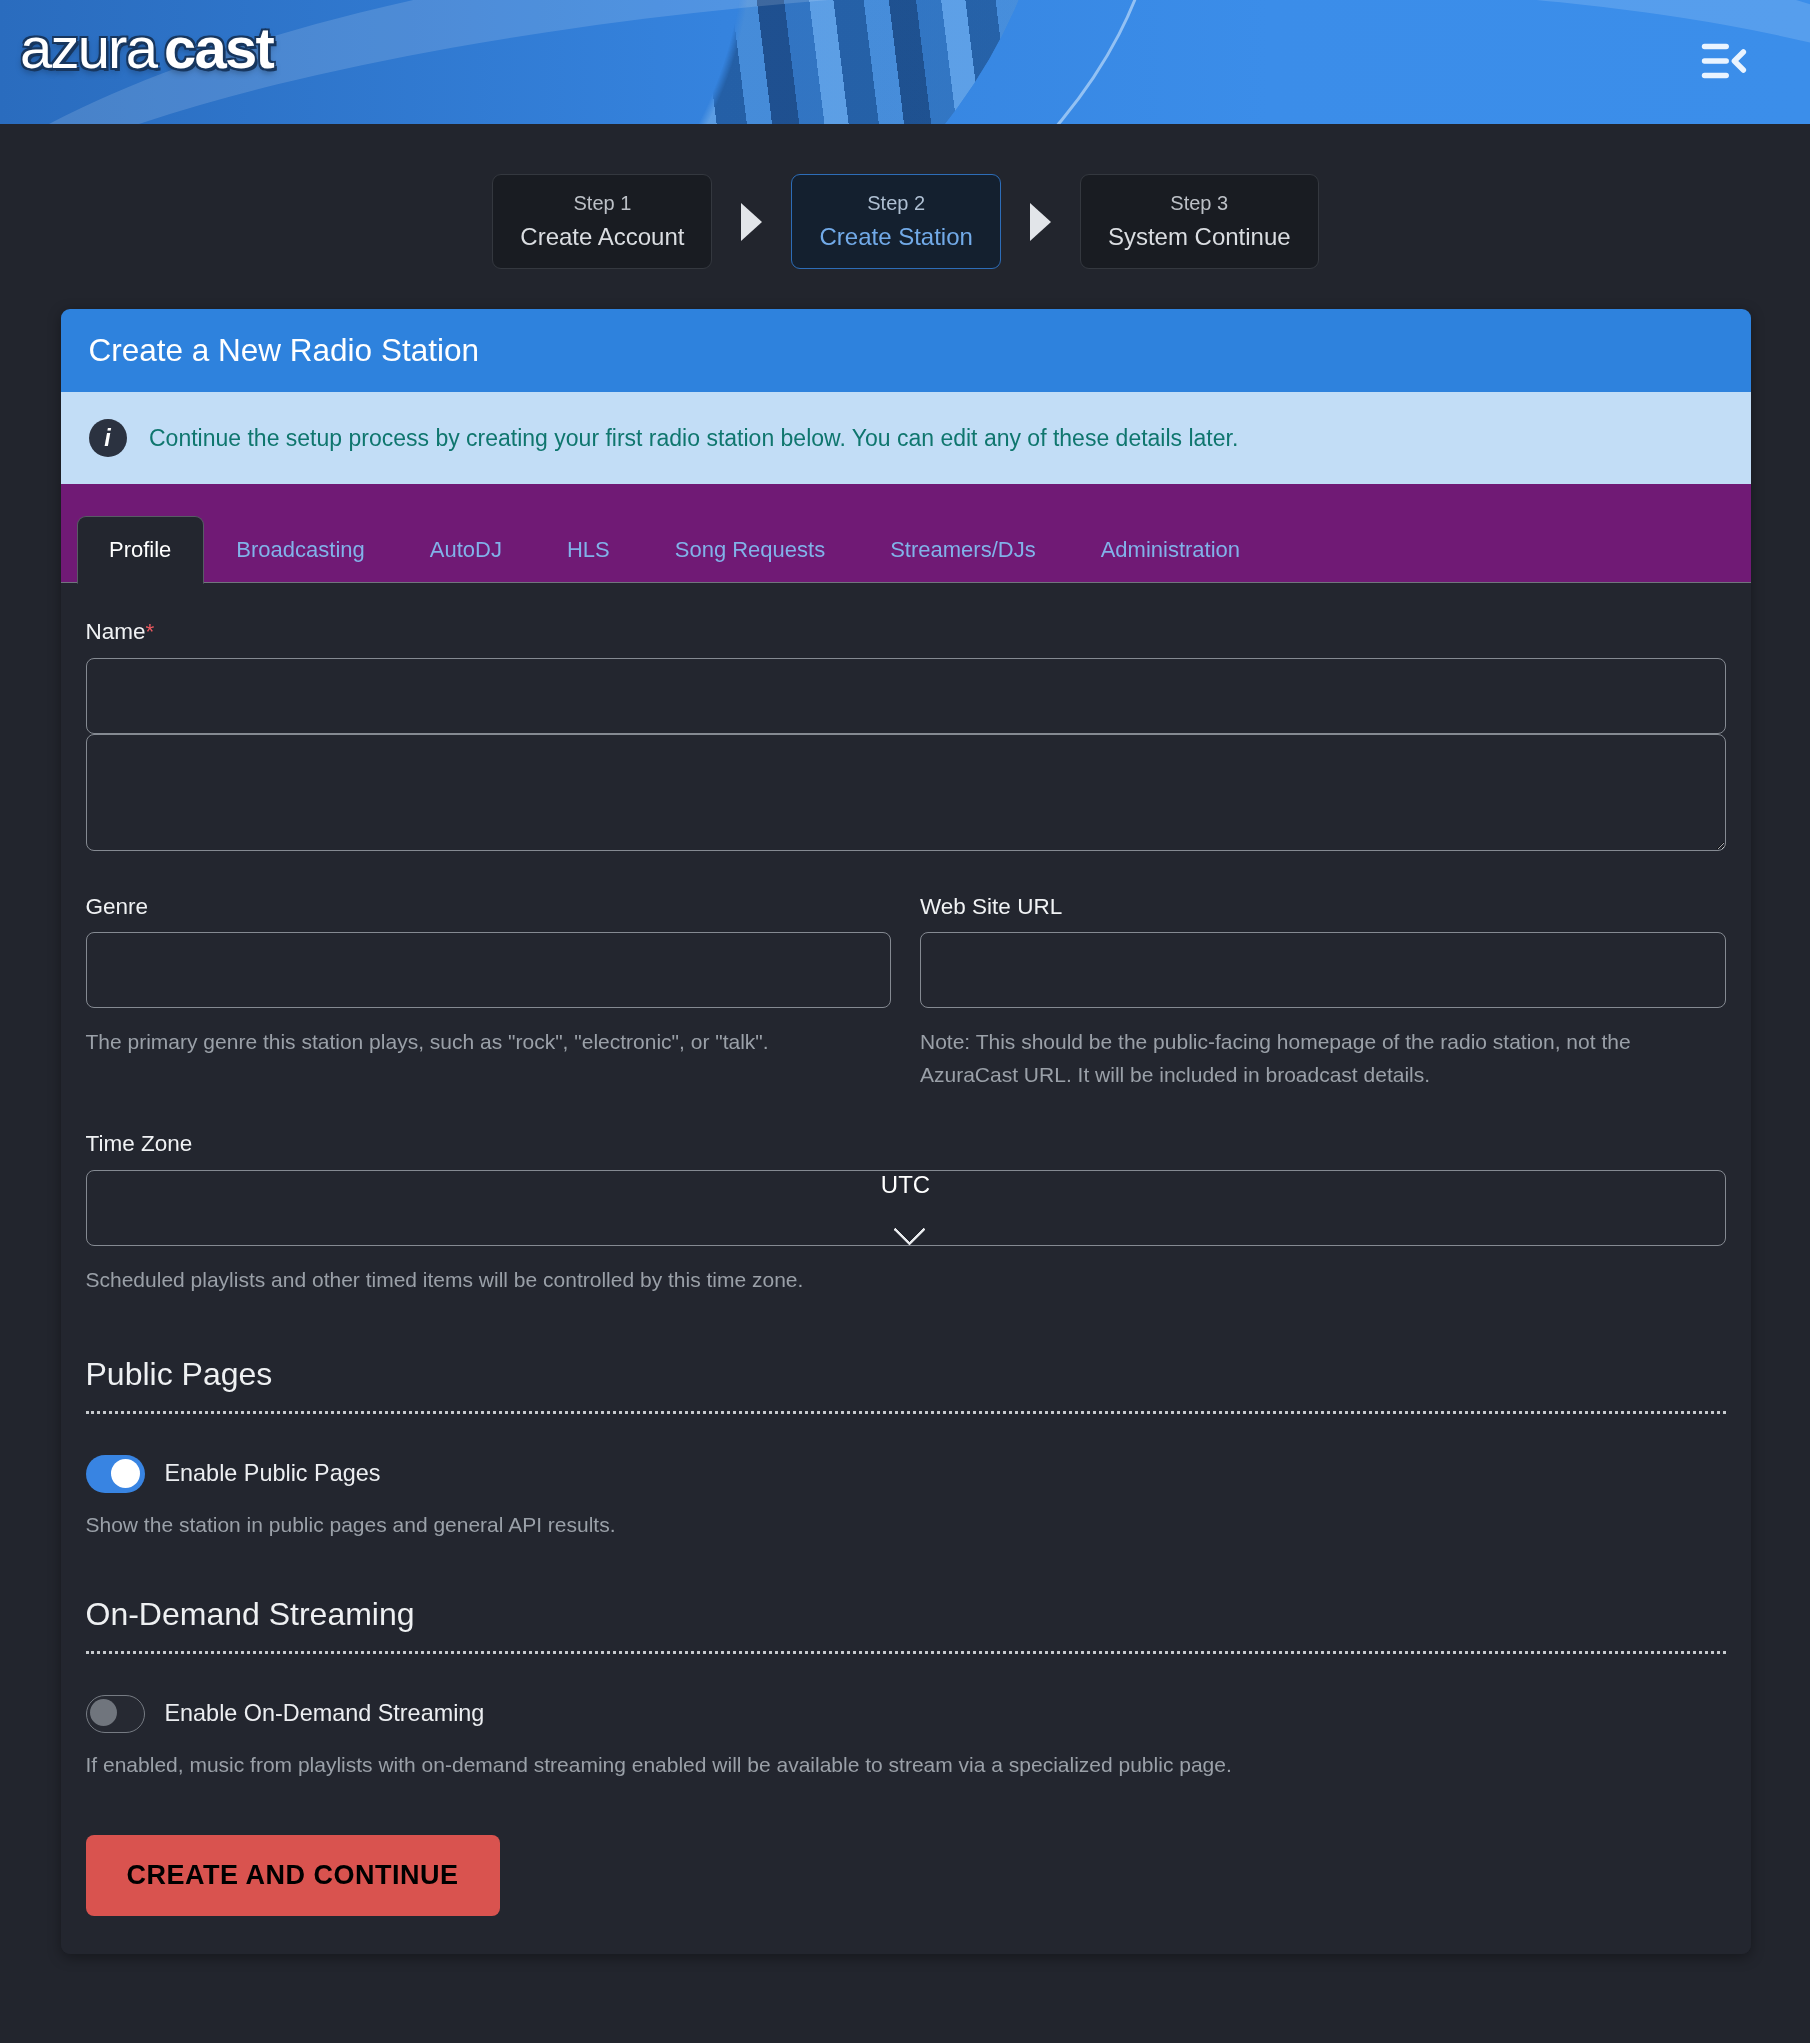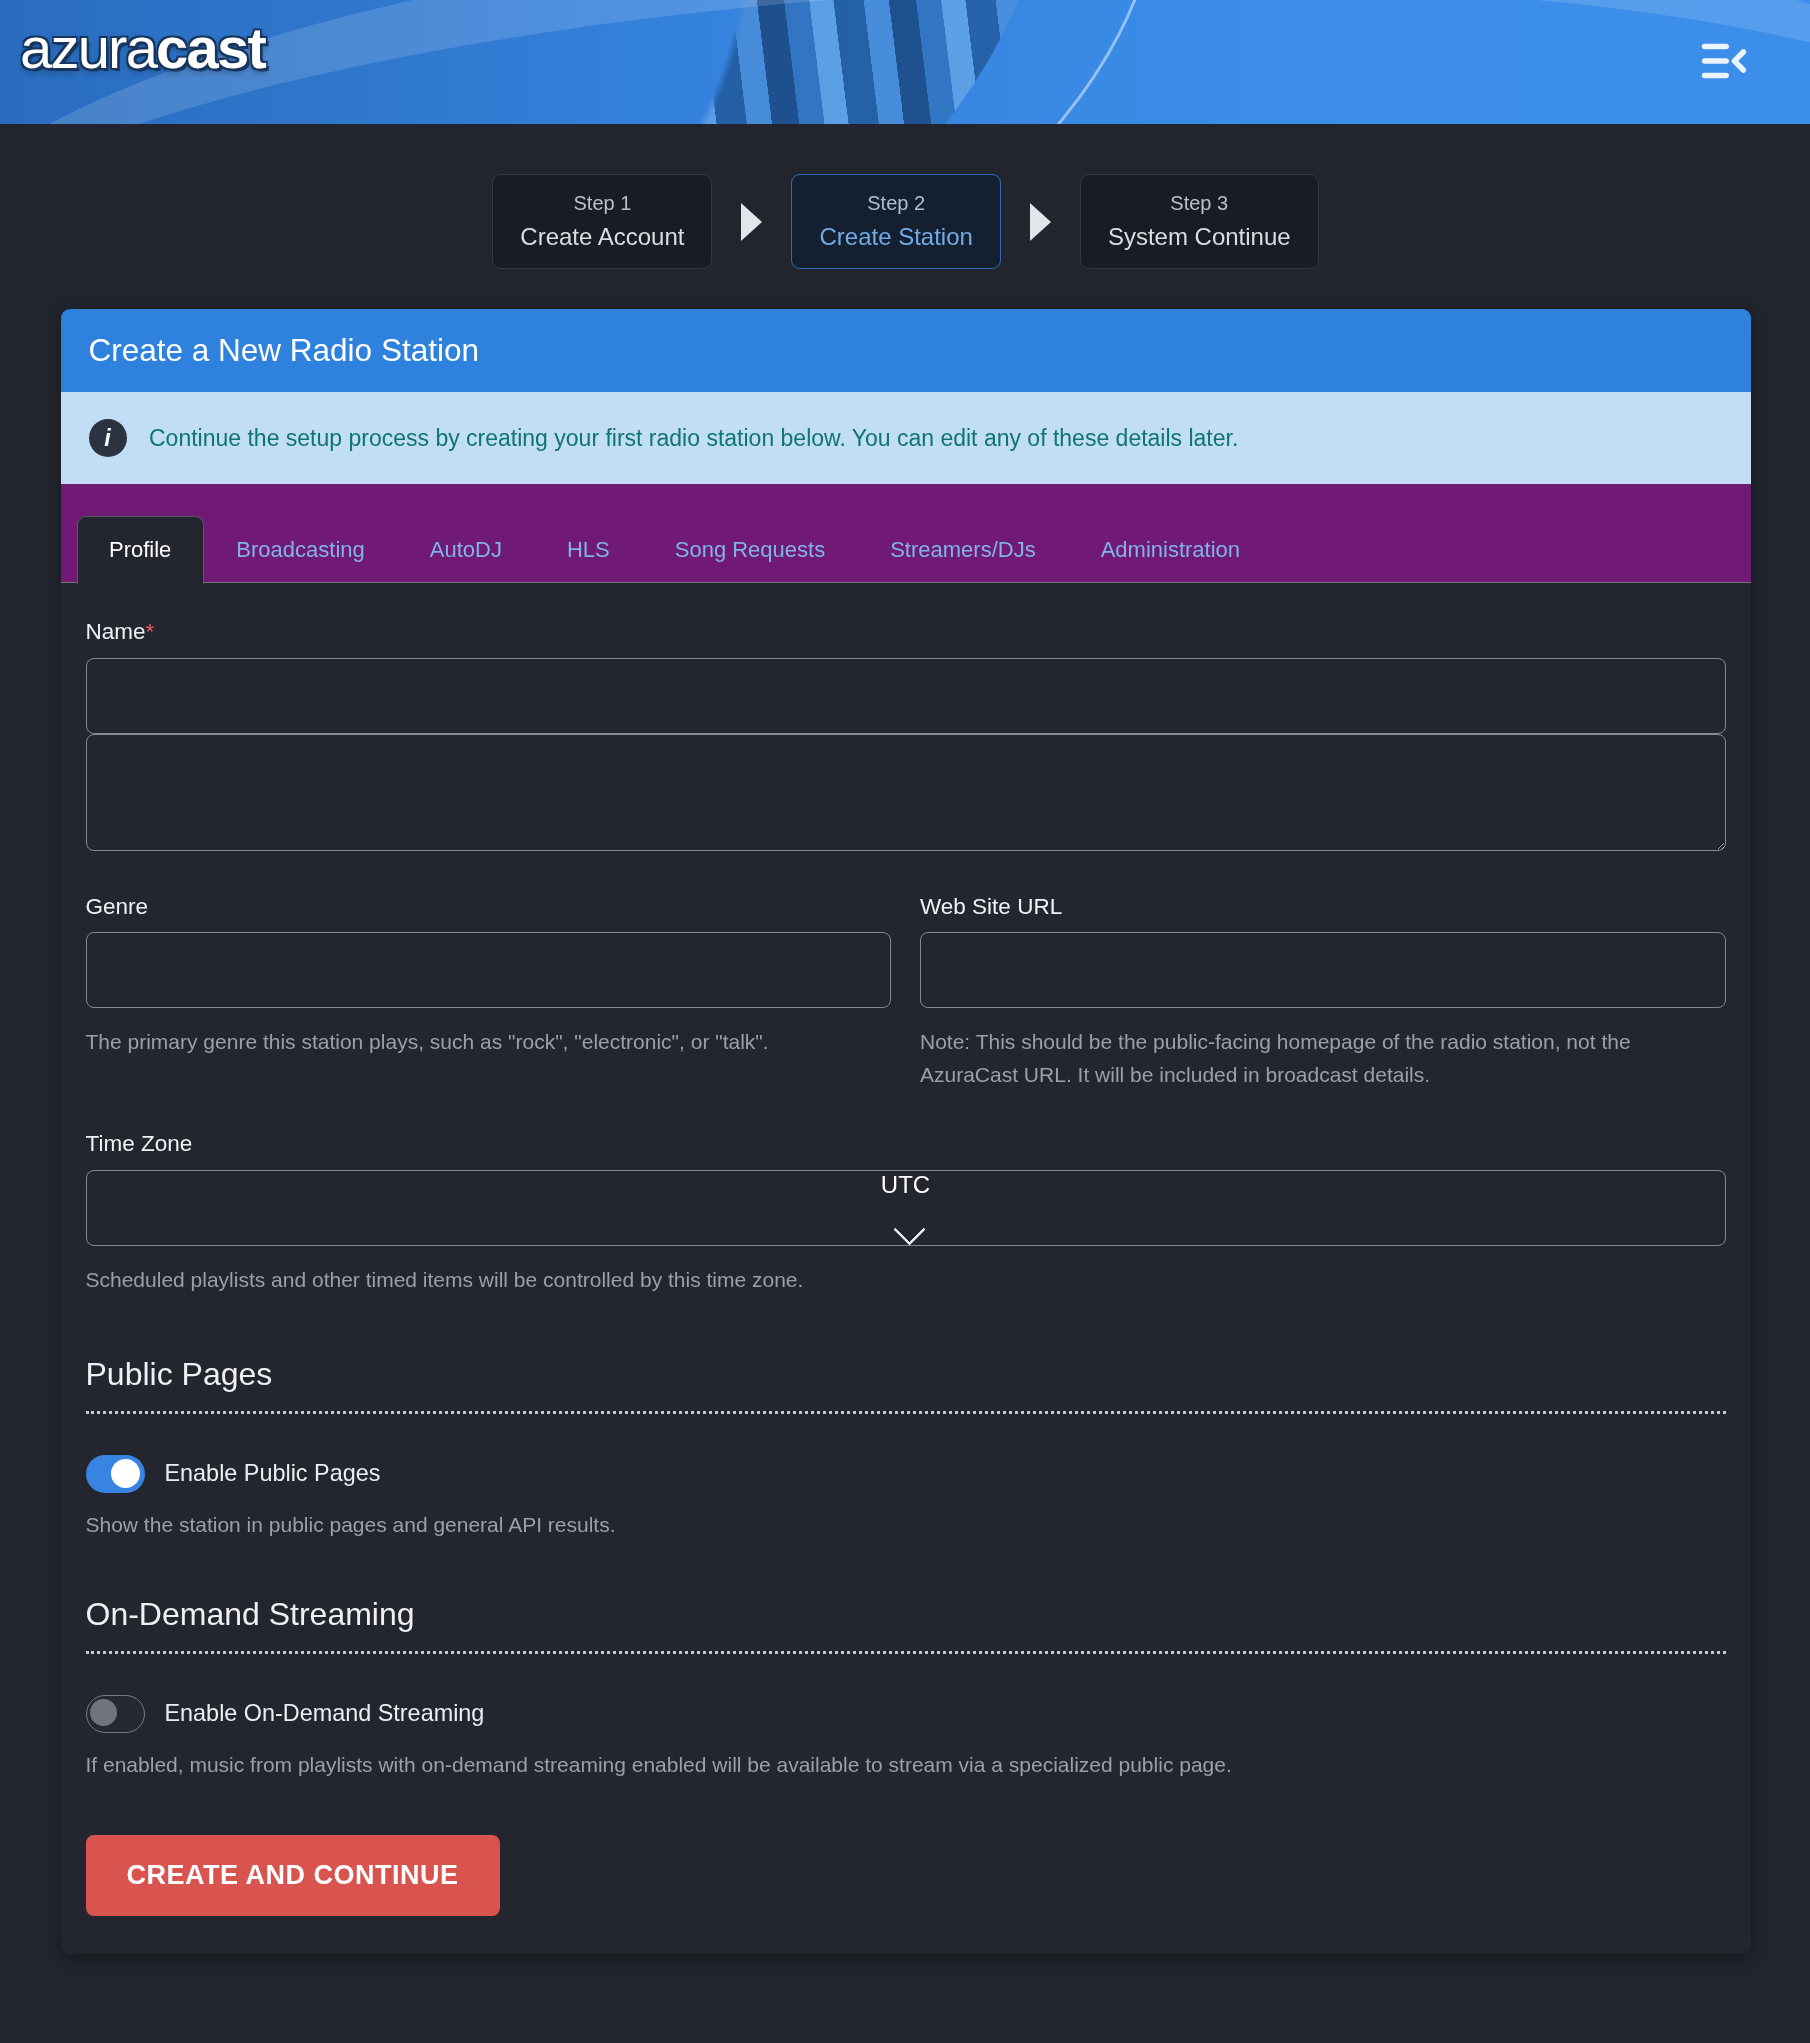--- a/index.html
+++ b/index.html
@@ -18,21 +18,21 @@
       rgba(90,150,210,.45) 106px 131px);
     -webkit-mask:radial-gradient(circle at 50% 50%, transparent 46%, #000 47%);
             mask:radial-gradient(circle at 50% 50%, transparent 46%, #000 47%); }
   .art .arc1 { position:absolute; left:-180px; top:-486px; width:1350px; height:882px;
     border-radius:50%; border:3.6px solid rgba(220,238,255,.55); transform:rotate(-12deg); }
   .art .arc2 { position:absolute; left:-108px; top:-72px; width:2160px; height:630px;
     border-radius:50%; border-top:63px solid rgba(255,255,255,.14); transform:rotate(-3deg); }
   .logo { position:absolute; left:20px; top:14.4px; font-size:58px; letter-spacing:-1.8px;
     color:#fff; z-index:3;
     text-shadow:2.7px 2.7px 0 #17365e, -1.8px 1.8px 0 #17365e, 1.8px -1.8px 0 #17365e, -1.8px -1.8px 0 #17365e, 0 3.6px 7.2px rgba(0,0,0,.35); }
-  .logo .lt { font-weight:500; } .logo .bd { font-weight:800; }
+  .logo .lt { font-weight:500; } .logo .bd { font-weight:800;margin-left:8px; }
   .menu-btn { position:absolute; right:63px; top:40px; width:50px; height:45px;
     background:transparent; border:none; cursor:pointer; z-index:3; }
 
   
   .steps { margin-top:50px; display:flex; justify-content:center; align-items:center; gap:29px; }
   .step-box { min-width:191px; height:95px; padding:0 27px; border-radius:9px;
     background:#191c22; border:1.8px solid #34383f;
     display:flex; flex-direction:column; align-items:center; justify-content:center; gap:8px; }
   .step-box .s1 { font-size:20px; color:#bcc0c6; }
   .step-box .s2 { font-size:24px; color:#dadde1; }
@@ -89,21 +89,21 @@
   .toggle { position:relative; width:59px; height:38px; border-radius:19px; cursor:pointer; }
   .toggle.on { background:#3884e2; }
   .toggle.on .knob { position:absolute; right:4.5px; top:4.5px; width:29px; height:29px;
     border-radius:50%; background:#ffffff; }
   .toggle.off { background:#262932; border:1.8px solid #767b83; }
   .toggle.off .knob { position:absolute; left:3.6px; top:3.6px; width:27px; height:27px;
     border-radius:50%; background:#70757d; }
   .toggle-label { font-size:23.4px; color:#eceef1; }
   .toggle-help { font-size:21px; color:#9aa0a8; margin-top:20px; }
 
-  .submit-btn { margin-top:58px; height:81px; padding:0 41px; background:#d9534f; color:#ffffff;
+  .submit-btn { margin-top:58px; height:81px; padding:0 41px; background:#d9534f; color:#000000;
     border:none; border-radius:8px; font-size:27px; font-weight:bold; letter-spacing:0.5px;
     cursor:pointer; font-family:"Liberation Sans",sans-serif; }
 </style>
 </head>
 <body>
 
 <header class="top-header">
   <div class="art">
     <div class="disc"></div>
     <div class="arc1"></div>

